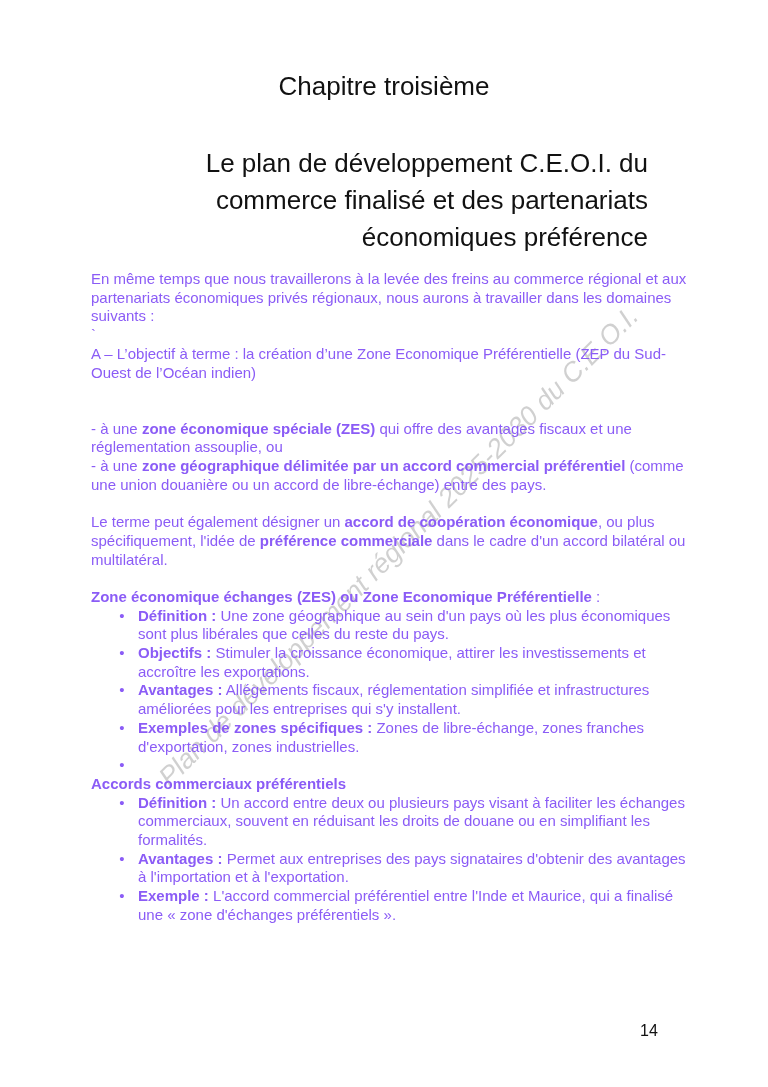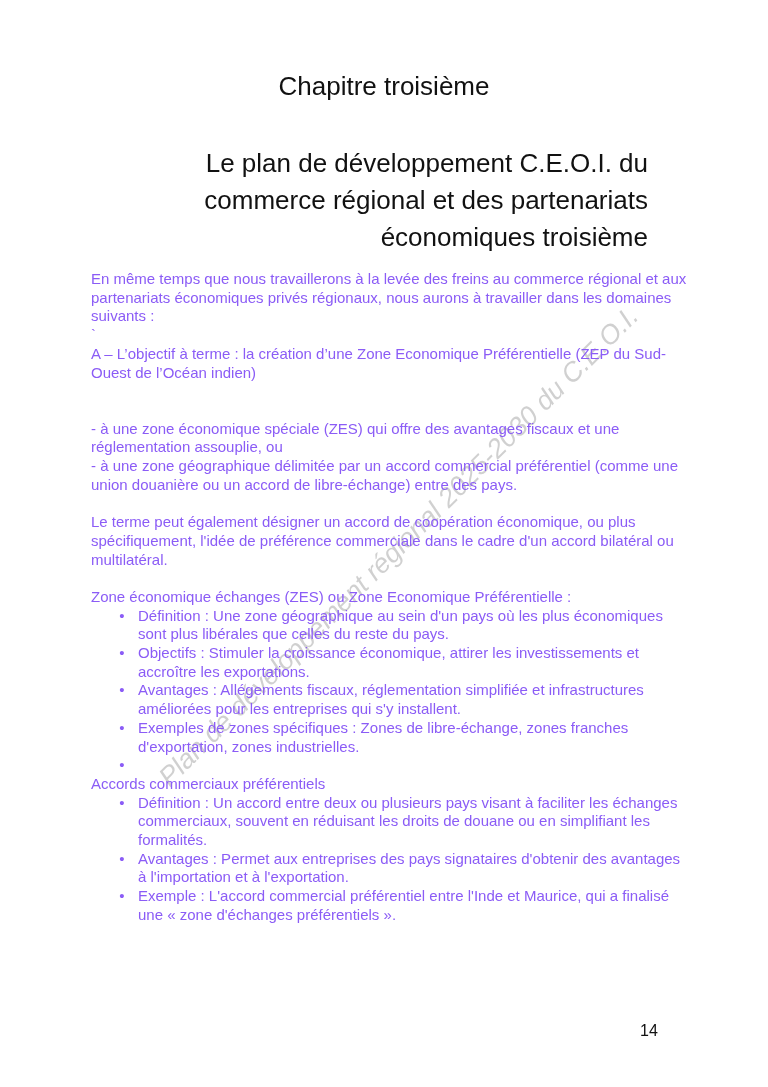--- a/index.html
+++ b/index.html
@@ -16,21 +16,21 @@
     .title {
       position: absolute; left: 120px; width: 528px; top: 145px;
       text-align: right; font-size: 26px; line-height: 37px; color: #111;
     }
     .body {
       position: absolute; left: 91px; width: 600px; top: 270px;
       font-size: 15px; line-height: 18.7px; color: #8b5cf6;
     }
     .body p { margin: 0; }
     .gap { height: 18.7px; }
-    b { font-weight: normal; }
+    b { font-weight: bold; }
     ul.bullets { margin: 0; padding: 0; list-style: none; }
     ul.bullets li { position: relative; padding-left: 47px; }
     ul.bullets li .dot {
       position: absolute; left: 26px; top: 0; width: 10px; text-align: center;
     }
     .page-number {
       position: absolute; left: 640px; top: 1022px; font-size: 16px; color: #111;
     }
     .watermark {
       position: absolute; left: 70px; top: 540px; width: 640px;
@@ -44,22 +44,22 @@
 <body>
 
 <div class="page">
 
   <div class="watermark">Plan de développement régional 2025-2030 du C.E.O.I.</div>
 
   <div class="chapter">Chapitre troisième</div>
 
   <div class="title">
     <div>Le plan de développement C.E.O.I. du</div>
-    <div>commerce régional et des partenariats</div>
-    <div>économiques troisième</div>
+    <div>commerce finalisé et des partenariats</div>
+    <div>économiques préférence</div>
   </div>
 
   <div class="body">
     <p>En même temps que nous travaillerons à la levée des freins au commerce régional et aux partenariats économiques privés régionaux, nous aurons à travailler dans les domaines suivants :</p>
     <p>`</p>
     <p>A – L’objectif à terme : la création d’une Zone Economique Préférentielle (ZEP du Sud-Ouest de l’Océan indien)</p>
     <div class="gap"></div>
     <div class="gap"></div>
     <p><span>- à une </span><b>zone économique spéciale (ZES)</b><span> qui offre des avantages fiscaux et une réglementation assouplie, ou</span></p>
     <p><span>- à une </span><b>zone géographique délimitée par un accord commercial préférentiel</b><span> (comme une union douanière ou un accord de libre-échange) entre des pays.</span></p>

